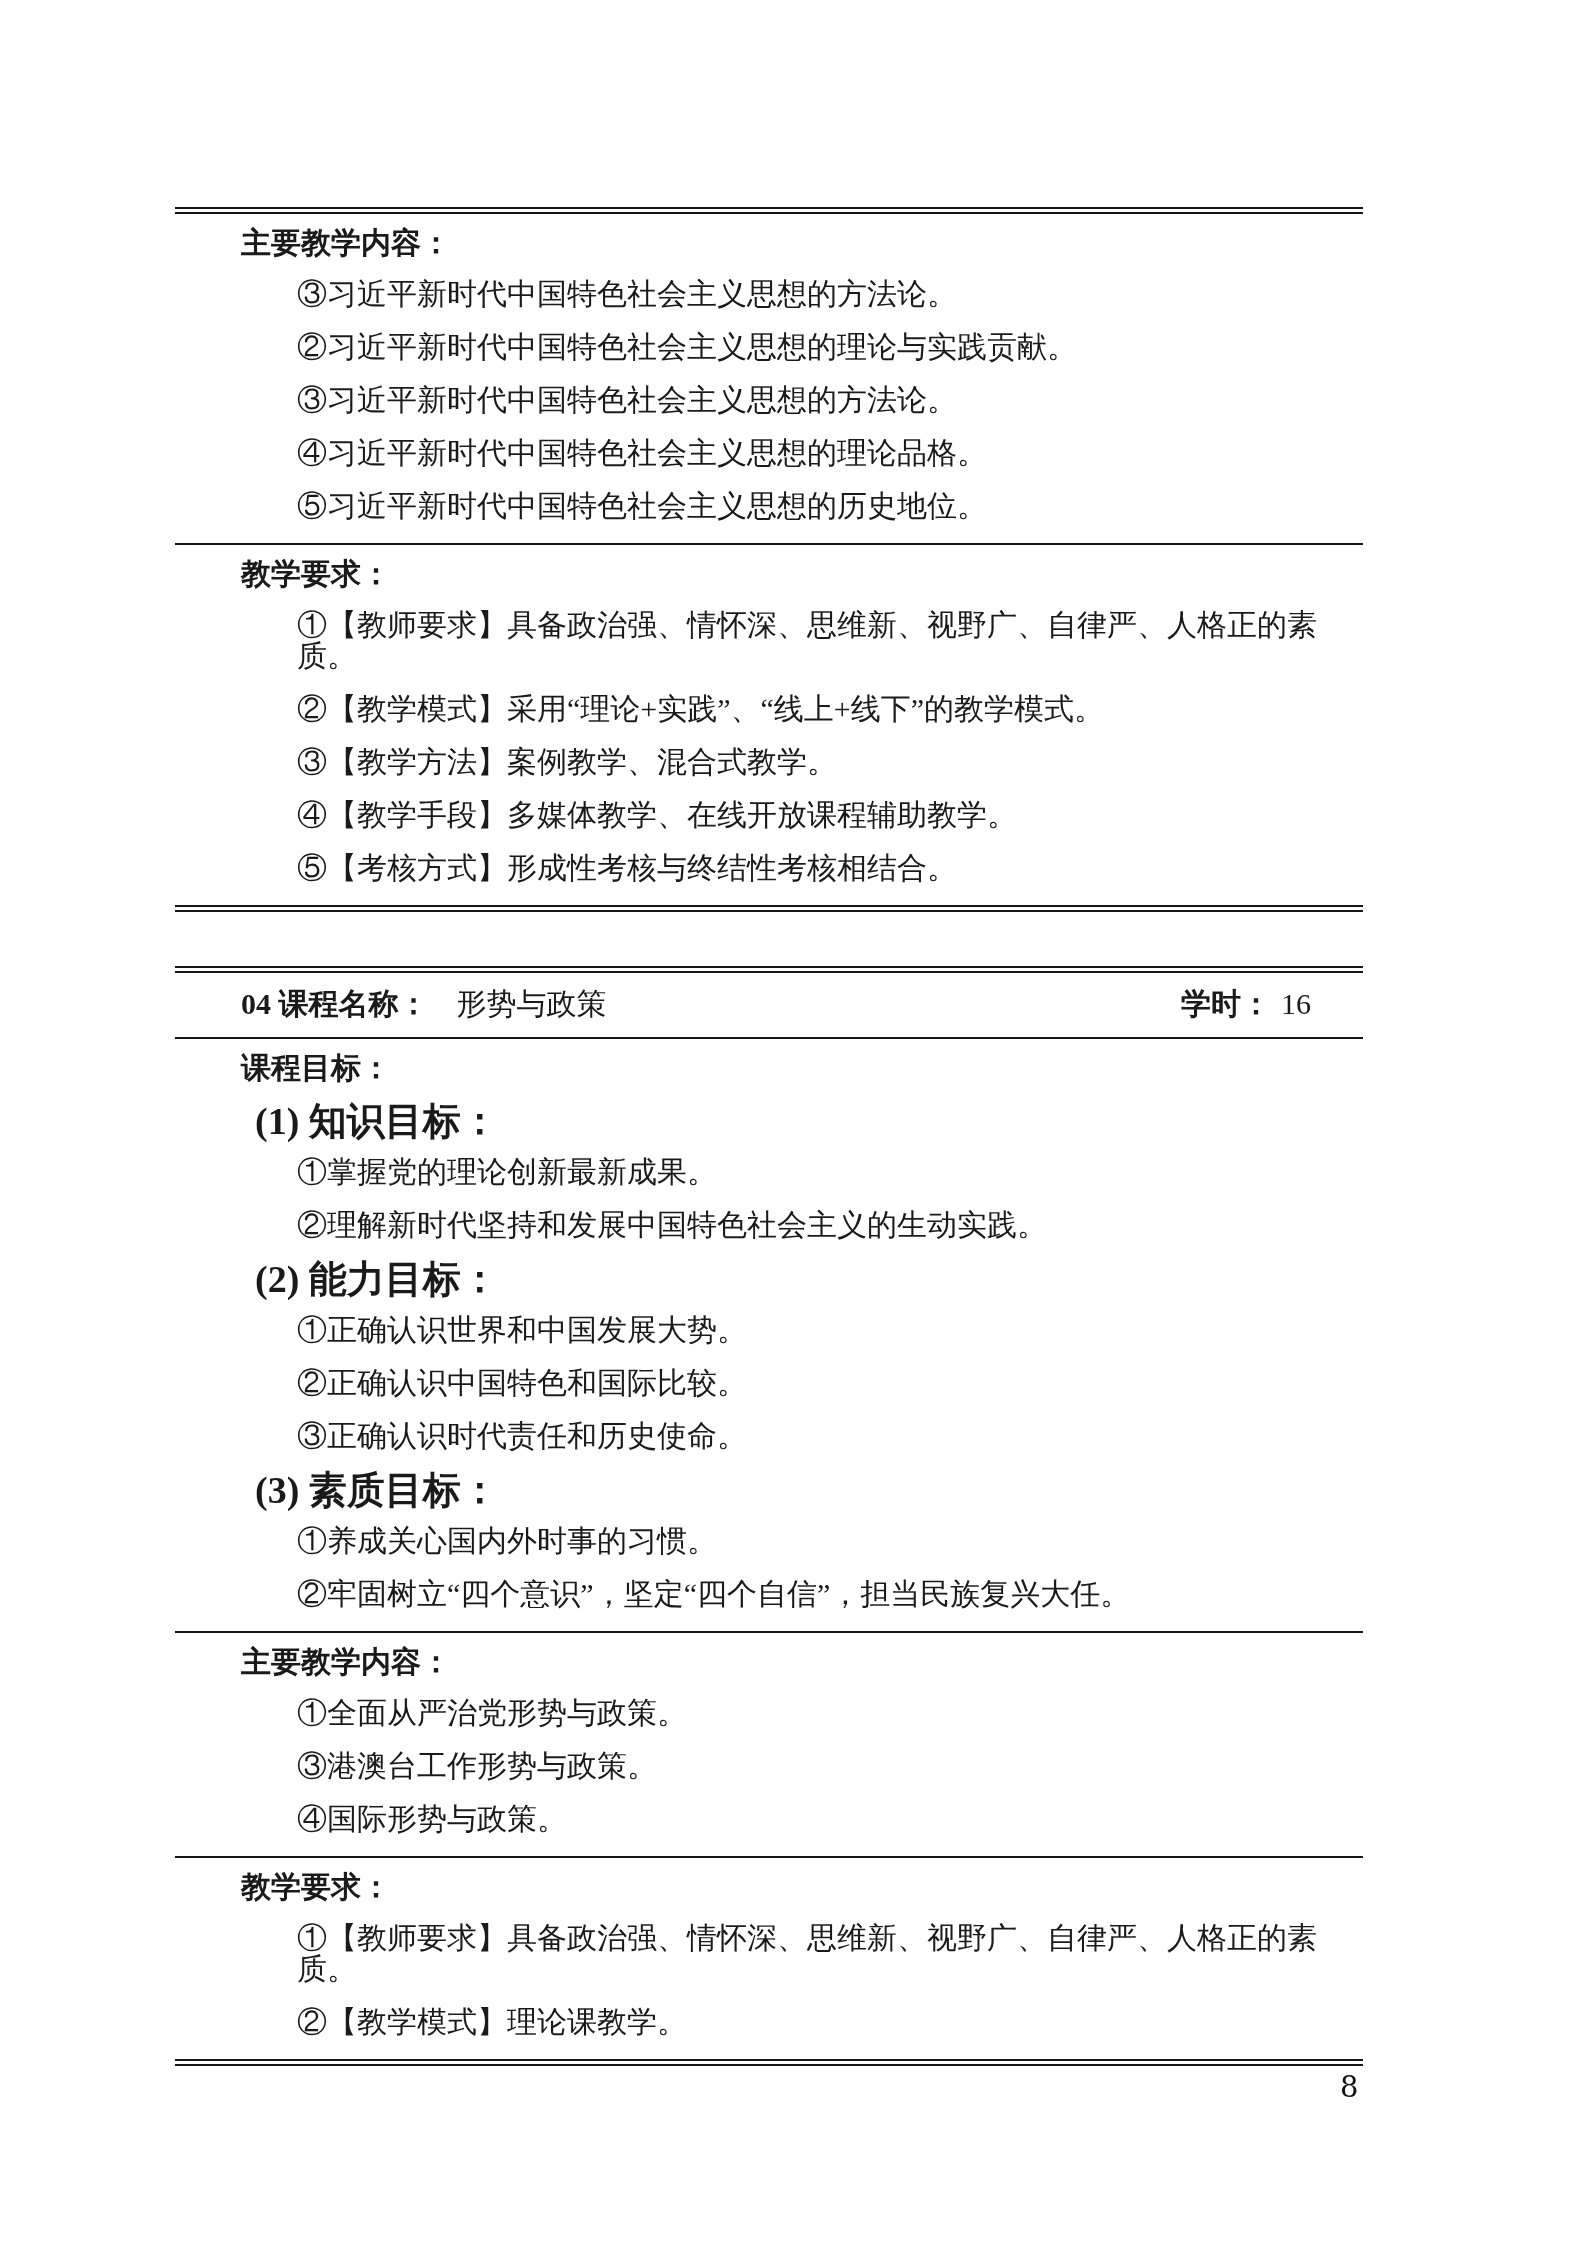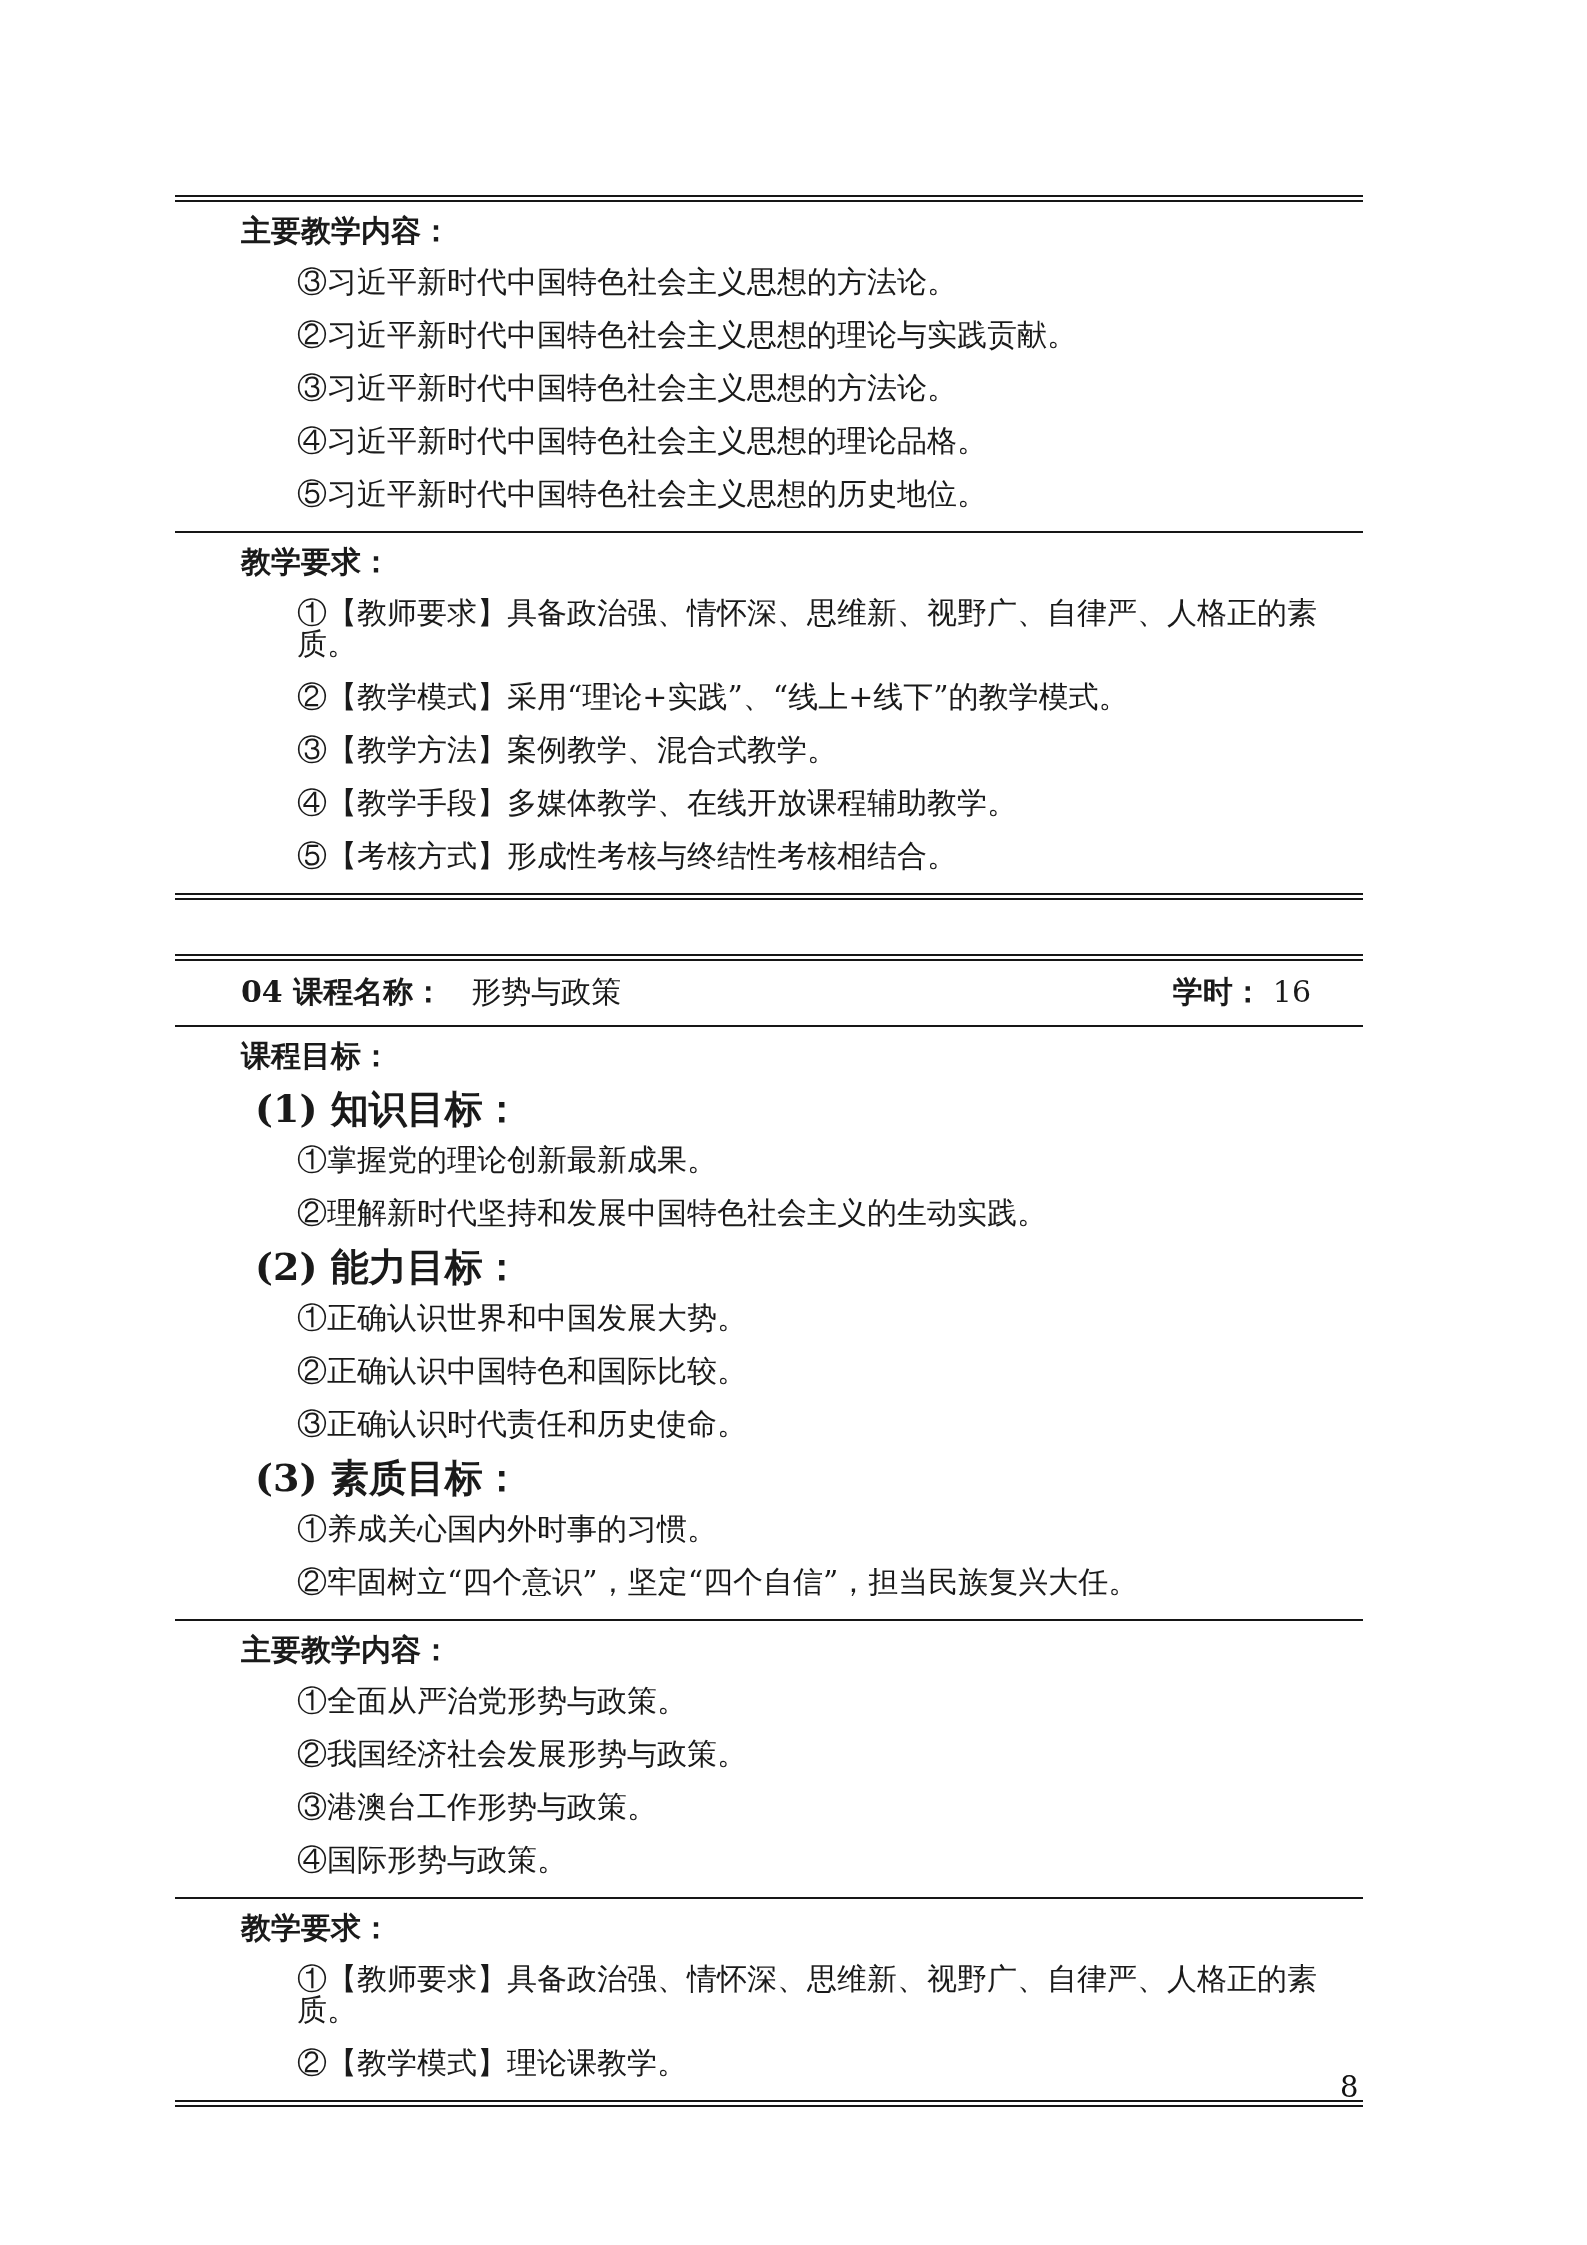--- a/index.html
+++ b/index.html
@@ -12,22 +12,23 @@
     width: 1587px;
     height: 2245px;
     background: #ffffff;
     font-family: "DejaVu Serif", "Liberation Serif", serif;
     color: #1a1a1a;
     overflow: hidden;
   }
   .content {
     position: absolute;
     left: 175px;
-    top: 4px;
+    top: 16px;
     width: 1188px;
+    font-family: Liberation Serif, serif;
   }
   .dline {
     height: 3px;
     border-top: 2px solid #161616;
     border-bottom: 2px solid #161616;
   }
   .sline {
     height: 0;
     border-top: 2px solid #161616;
   }
@@ -148,21 +149,20 @@
     <div class="items">
       <div class="it">①养成关心国内外时事的习惯。</div>
       <div class="it">②牢固树立“四个意识”，坚定“四个自信”，担当民族复兴大任。</div>
     </div>
 
     <div class="sline"></div>
 
     <div class="h">主要教学内容：</div>
     <div class="items">
       <div class="it">①全面从严治党形势与政策。</div>
-      <div class="it">②我国经济社会发展形势与政策。</div>
       <div class="it">③港澳台工作形势与政策。</div>
       <div class="it">④国际形势与政策。</div>
     </div>
 
     <div class="sline"></div>
 
     <div class="h">教学要求：</div>
     <div class="items">
       <div class="it">①【教师要求】具备政治强、情怀深、思维新、视野广、自律严、人格正的素质。</div>
       <div class="it">②【教学模式】理论课教学。</div>

